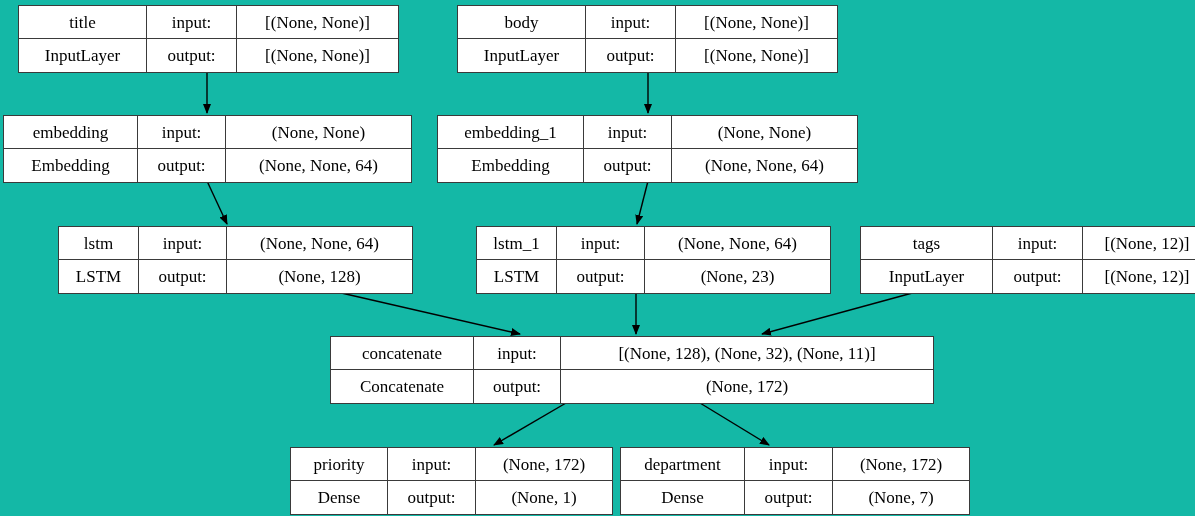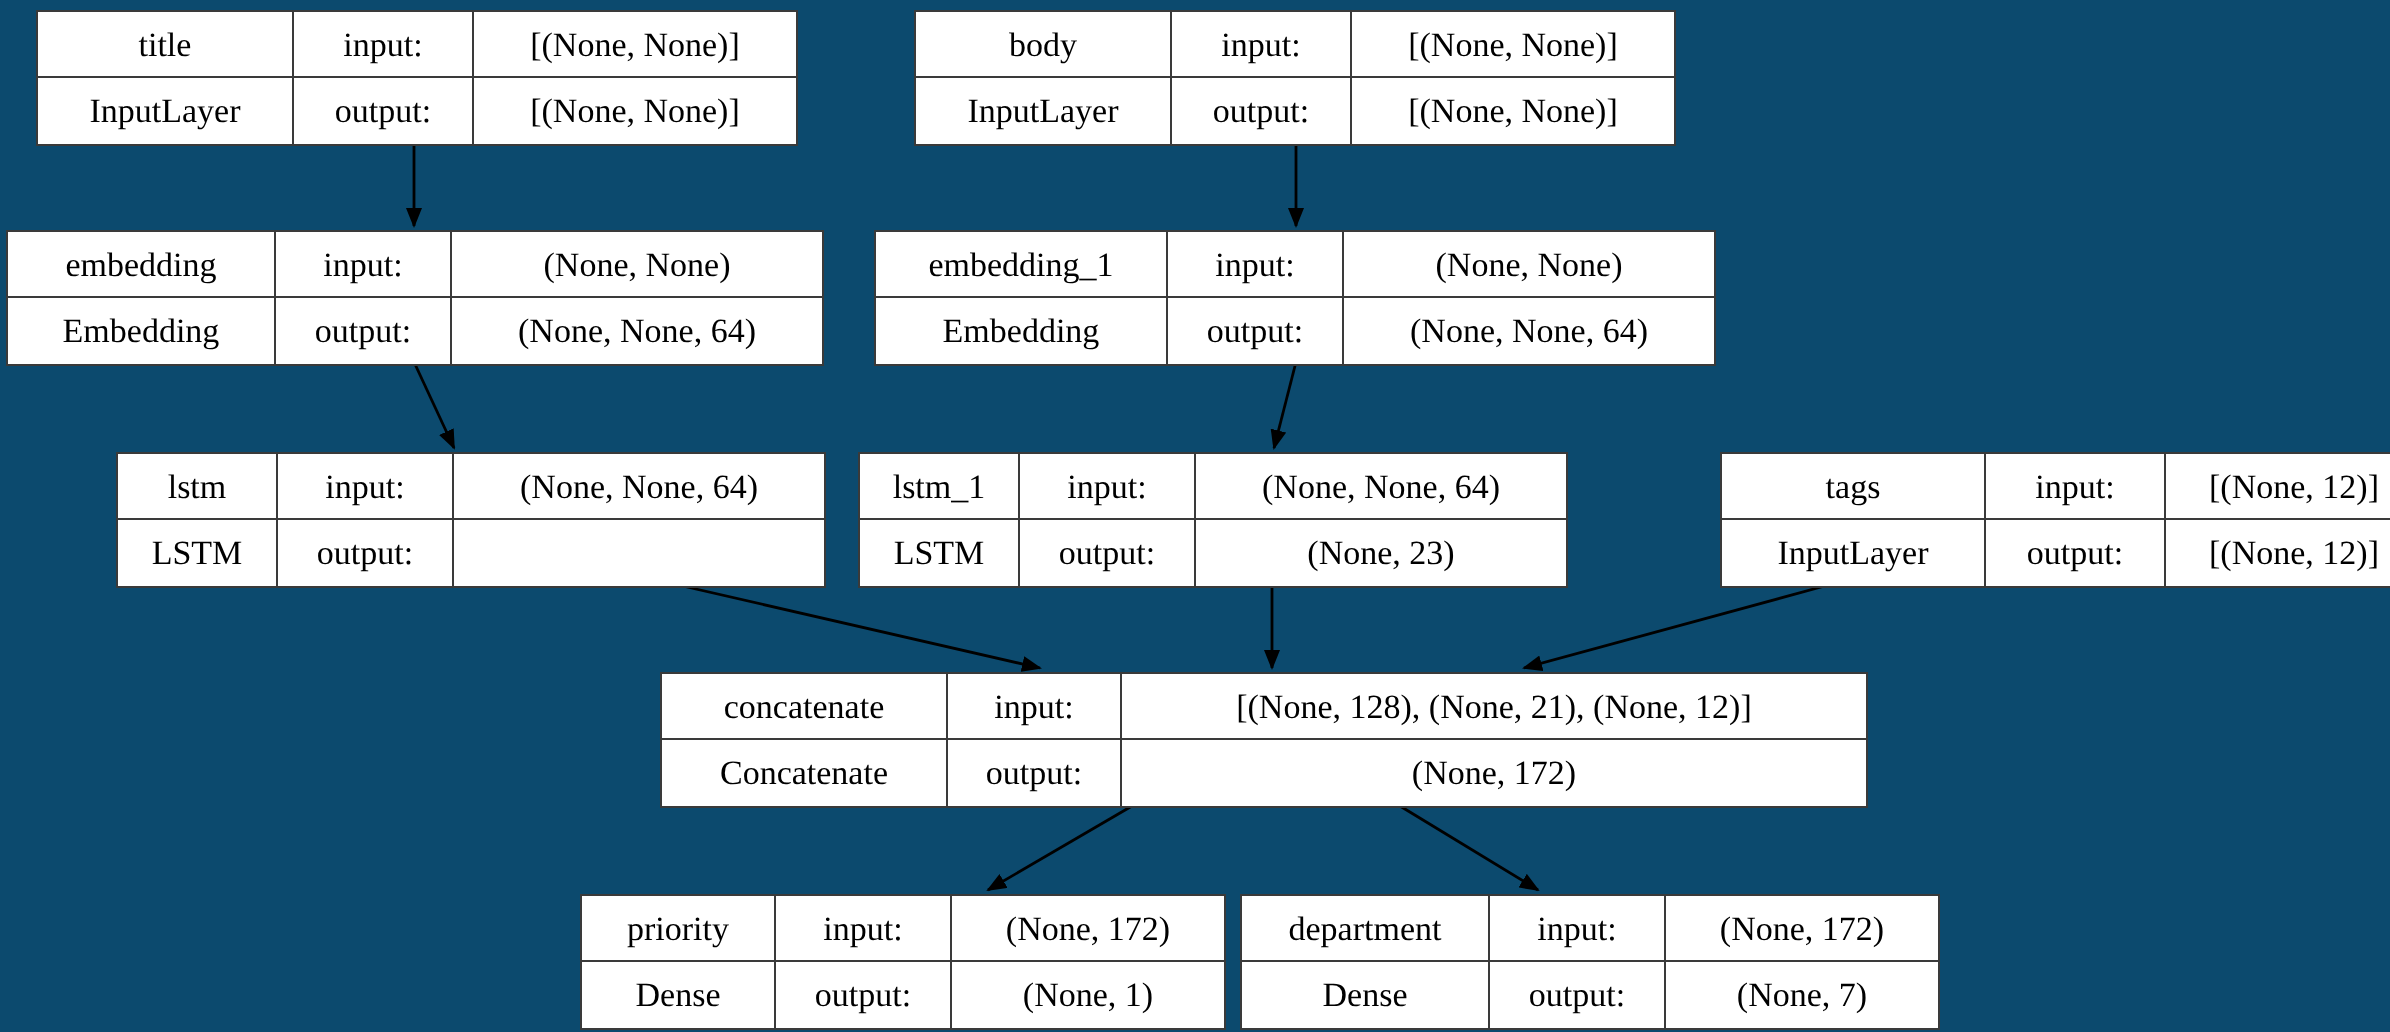--- a/index.html
+++ b/index.html
@@ -7,21 +7,21 @@
     padding: 0;
     background: #ffffff;
   }
   body {
     font-family: "Liberation Serif", "DejaVu Serif", serif;
   }
   #canvas {
     position: relative;
     width: 1195px;
     height: 516px;
-    background: #0c4a6e;
+    background: #14b8a6;
     overflow: hidden;
   }
   svg.edges {
     position: absolute;
     left: 0;
     top: 0;
     width: 1195px;
     height: 516px;
     pointer-events: none;
   }
@@ -136,23 +136,24 @@
       </div>
       <div class="node" style="left: 58px; top: 226px; width: 355px;">
         <div class="row top">
           <div class="cell c-name" style="width: 80px;">lstm</div>
           <div class="cell c-label" style="width: 88px;">input:</div>
           <div class="cell c-shape" style="width: 185px;">(None, None, 64)</div>
         </div>
         <div class="row bottom">
           <div class="cell c-name" style="width: 80px;">LSTM</div>
           <div class="cell c-label" style="width: 88px;">output:</div>
-        </div>
-      </div>
-      <div class="node" style="left: 429px; top: 226px; width: 355px; text-align: center;">
+          <div class="cell c-shape" style="width: 185px;">(None, 128)</div>
+        </div>
+      </div>
+      <div class="node" style="left: 476px; top: 226px; width: 355px; text-align: center;">
         <div class="row top">
           <div class="cell c-name" style="width: 80px;">lstm_1</div>
           <div class="cell c-label" style="width: 88px;">input:</div>
           <div class="cell c-shape" style="width: 185px;">(None, None, 64)</div>
         </div>
         <div class="row bottom">
           <div class="cell c-name" style="width: 80px;">LSTM</div>
           <div class="cell c-label" style="width: 88px;">output:</div>
           <div class="cell c-shape" style="width: 185px;">(None, 23)</div>
         </div>
@@ -166,21 +167,21 @@
         <div class="row bottom">
           <div class="cell c-name" style="width: 132px;">InputLayer</div>
           <div class="cell c-label" style="width: 90px;">output:</div>
           <div class="cell c-shape" style="width: 128px;">[(None, 12)]</div>
         </div>
       </div>
       <div class="node" style="left: 330px; top: 336px; width: 604px;">
         <div class="row top">
           <div class="cell c-name" style="width: 143px;">concatenate</div>
           <div class="cell c-label" style="width: 87px;">input:</div>
-          <div class="cell c-shape" style="width: 372px;">[(None, 128), (None, 21), (None, 12)]</div>
+          <div class="cell c-shape" style="width: 372px;">[(None, 128), (None, 32), (None, 11)]</div>
         </div>
         <div class="row bottom">
           <div class="cell c-name" style="width: 143px;">Concatenate</div>
           <div class="cell c-label" style="width: 87px;">output:</div>
           <div class="cell c-shape" style="width: 372px;">(None, 172)</div>
         </div>
       </div>
       <div class="node" style="left: 290px; top: 447px; width: 323px;">
         <div class="row top">
           <div class="cell c-name" style="width: 97px;">priority</div>

